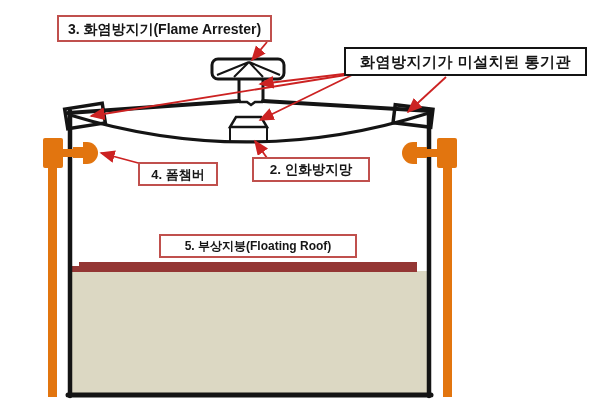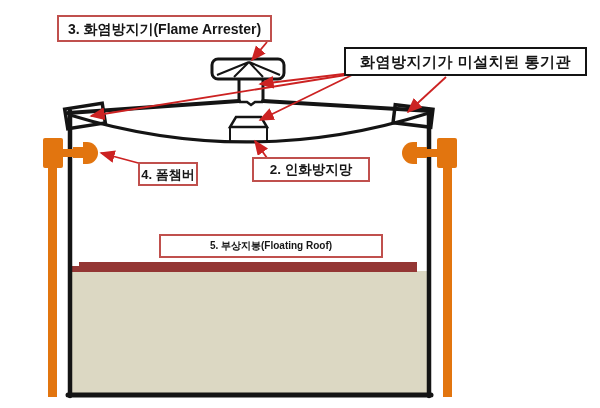--- a/index.html
+++ b/index.html
@@ -10,23 +10,23 @@
   #tank-svg{position:absolute;left:0;top:0;}
   .callout{
     position:absolute;display:flex;align-items:center;justify-content:center;
     background:#fff;color:#161616;font-weight:bold;white-space:nowrap;
     box-sizing:border-box;line-height:1;
   }
   .red-box{border:2px solid var(--red-box-border,#c0504d);}
   .black-box{border:2px solid var(--black-box-border,#141414);}
   #cb-flame{left:57px;top:15px;width:215px;height:27px;font-size:14px;}
   #cb-vent{left:344px;top:47px;width:243px;height:29px;font-size:15px;letter-spacing:.5px;}
-  #cb-foam{left:138px;top:162px;width:60px;height:24px;font-size:13px;}
+  #cb-foam{left:138px;top:162px;width:80px;height:24px;font-size:13px;}
   #cb-screen{left:252px;top:157px;width:118px;height:25px;font-size:13.5px;}
-  #cb-roof{left:159px;top:234px;width:224px;height:24px;font-size:10px;}
+  #cb-roof{left:159px;top:234px;width:198px;height:24px;font-size:12px;}
   .ol{stroke:var(--black-box-border,#141414);fill:none;}
 </style>
 </head>
 <body>
 
 <div id="canvas">
 
   <svg id="tank-svg" width="600" height="408" viewBox="0 0 600 408">
     <defs>
       <marker id="ah" markerWidth="10" markerHeight="9" refX="7.6" refY="3.5" orient="auto">

